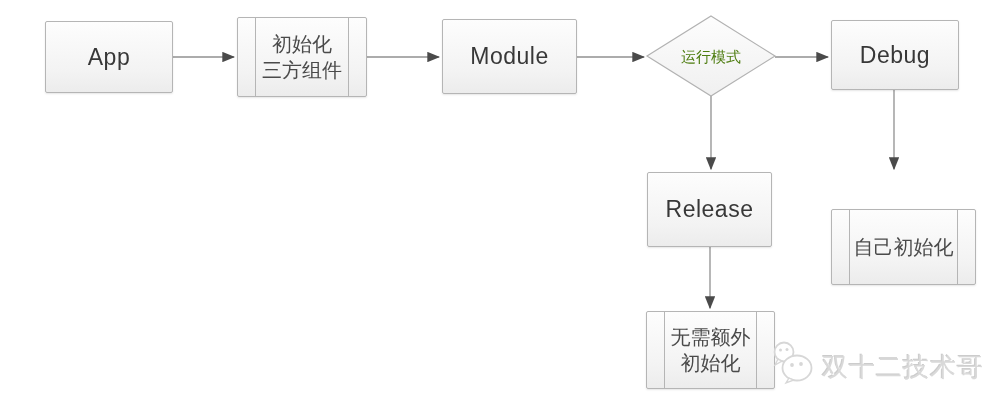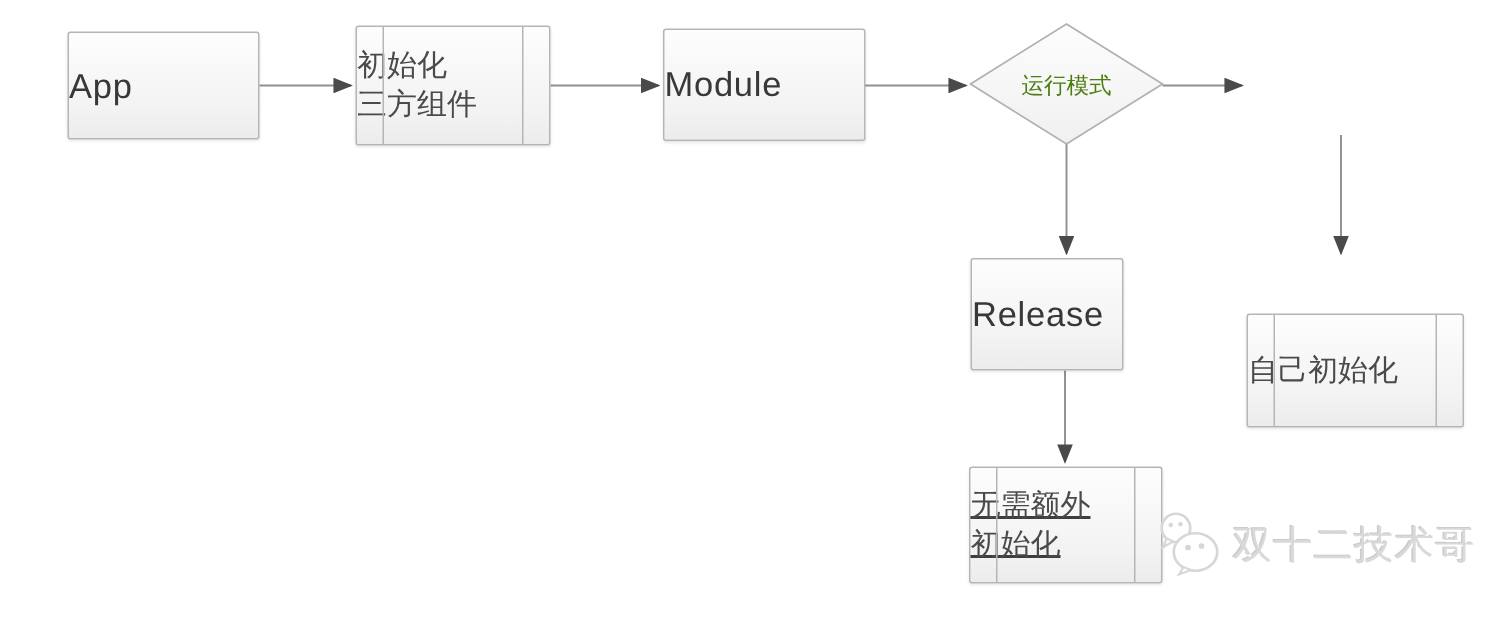--- a/index.html
+++ b/index.html
@@ -18,20 +18,21 @@
   }
   .node {
     position: absolute;
     box-sizing: border-box;
     border: 1px solid #b5b5b5;
     border-radius: 2px;
     background: linear-gradient(180deg, #fdfdfd 0%, #f3f3f3 70%, #ececec 100%);
     box-shadow: 0 1px 2px rgba(0,0,0,0.10);
     display: flex;
     flex-direction: column;
+    align-items: center;
     justify-content: center;
     color: #3e3e3e;
   }
   .node .label-en {
     font-size: 23px;
     letter-spacing: 0.5px;
     color: #383838;
   }
   .node .label-zh {
     font-size: 20px;
@@ -53,21 +54,21 @@
     display: flex;
     align-items: center;
     justify-content: center;
     font-size: 15px;
     color: #4d7c0f;
   }
   .watermark {
     position: absolute;
     left: 770px; top: 341px;
     display: flex;
-    align-items: center;
+    align-items: flex-end;
   }
   .watermark-icon { width: 46px; height: 44px; margin-right: 6px; }
   .watermark-text {
     font-size: 26px;
     letter-spacing: 1px;
     color: #d9d9d9;
     text-shadow: 1px 1px 0 #ffffff, -1px -1px 0 #cccccc;
     white-space: nowrap;
   }
 </style>
@@ -110,32 +111,35 @@
   </div>
 
   <div class="node" style="left:442px; top:19px; width:135px; height:75px;">
     <span class="label-en">Module</span>
   </div>
 
   <div class="diamond-label">
     <span>运行模式</span>
   </div>
 
+  <div class="node" style="left:831px; top:20px; width:128px; height:70px;">
+    <span class="label-en">Debug</span>
+  </div>
 
-  <div class="node" style="left:647px; top:172px; width:102px; height:75px;">
+  <div class="node" style="left:647px; top:172px; width:125px; height:75px;">
     <span class="label-en">Release</span>
   </div>
 
   <div class="node" style="left:831px; top:172px; width:145px; height:76px;margin-top:37px;">
     <div class="predef-bar left"></div>
     <div class="predef-bar right"></div>
     <span class="label-zh">自己初始化</span>
   </div>
 
-  <div class="node" style="left:646px; top:311px; width:129px; height:78px;text-decoration:underline;">
+  <div class="node" style="left:646px; top:311px; width:129px; height:78px;">
     <div class="predef-bar left"></div>
     <div class="predef-bar right"></div>
     <span class="label-zh">无需额外</span>
     <span class="label-zh">初始化</span>
   </div>
 
   <div class="watermark">
     <svg class="watermark-icon" viewBox="0 0 46 44" xmlns="http://www.w3.org/2000/svg">
       <g fill="#ffffff" stroke="#d7d7d7" stroke-width="1.8">
         <circle cx="14" cy="11" r="9.5"></circle>

